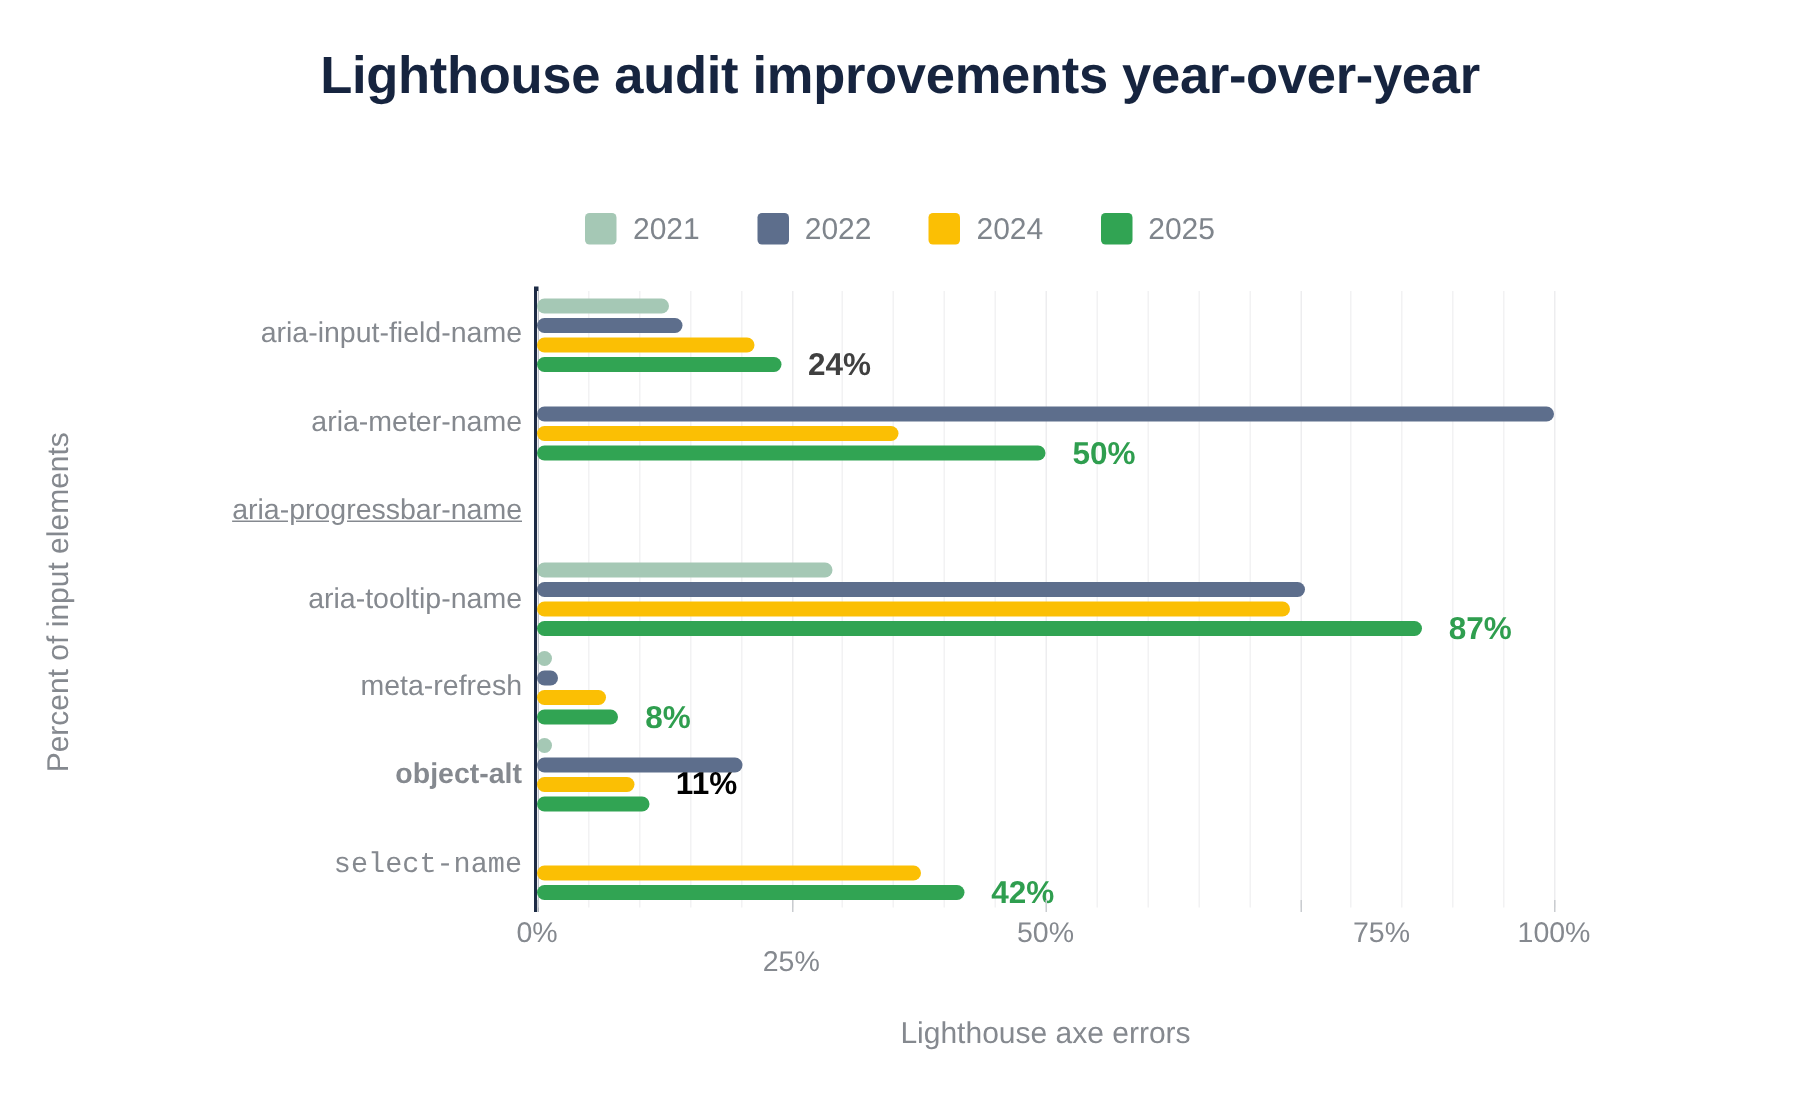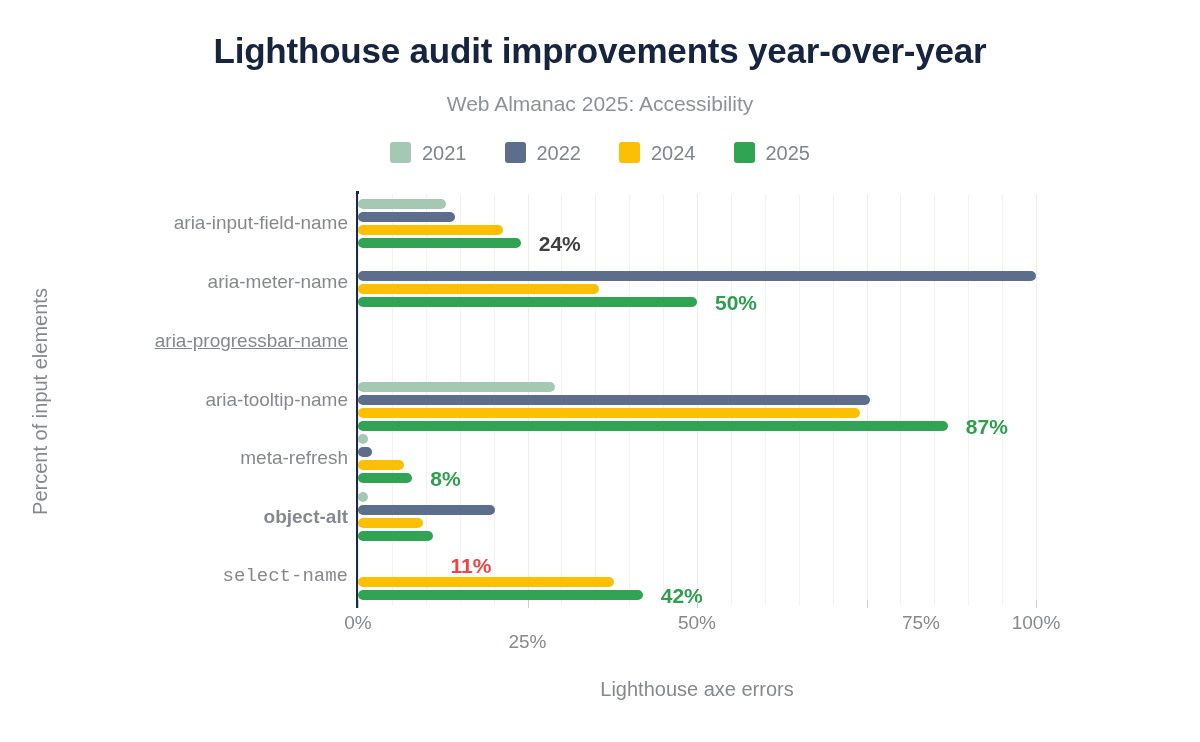--- a/index.html
+++ b/index.html
@@ -198,21 +198,20 @@
     transform-origin: center center;
   }
 </style>
 </head>
 <body>
 
 <div id="figure">
 
   <div id="chart-title">Lighthouse audit improvements year-over-year</div>
 
-  <div id="chart-subtitle">Web Almanac 2025: Accessibility</div>
 
   <div id="legend">
       <div class="legend-item">
         <span class="legend-swatch" style="background: rgb(165, 200, 181);"></span>
         <span class="legend-label">2021</span>
       </div>
       <div class="legend-item">
         <span class="legend-swatch" style="background: rgb(93, 110, 140);"></span>
         <span class="legend-label">2022</span>
       </div>
@@ -280,21 +279,21 @@
             <div class="bar" style="width: 678px; background: rgb(93, 110, 140);"></div>
           </div>
           <div class="bar-row" style="top: 26px;">
             <div class="bar" style="width: 240.69px; background: rgb(251, 191, 4);"></div>
           </div>
           <div class="bar-row" style="top: 39px;">
             <div class="bar" style="width: 339px; background: rgb(49, 164, 83);"></div>
           </div>
           <div class="bar-value-label" style="color: rgb(47, 158, 79); left: 357px; top: 34px;">50%</div>
         </div>
-        <div class="bar-group" style="top: 188px; height: 49px;">
+        <div class="bar-group" style="top: 181px; height: 49px;">
           <div class="bar-row" style="top: 0px;">
             <div class="bar" style="width: 196.62px; background: rgb(165, 200, 181);"></div>
           </div>
           <div class="bar-row" style="top: 13px;">
             <div class="bar" style="width: 511.89px; background: rgb(93, 110, 140);"></div>
           </div>
           <div class="bar-row" style="top: 26px;">
             <div class="bar" style="width: 501.72px; background: rgb(251, 191, 4);"></div>
           </div>
           <div class="bar-row" style="top: 39px;">
@@ -323,21 +322,21 @@
           </div>
           <div class="bar-row" style="top: 13px;">
             <div class="bar" style="width: 136.956px; background: rgb(93, 110, 140);"></div>
           </div>
           <div class="bar-row" style="top: 26px;">
             <div class="bar" style="width: 65.088px; background: rgb(251, 191, 4);"></div>
           </div>
           <div class="bar-row" style="top: 39px;">
             <div class="bar" style="width: 74.58px; background: rgb(49, 164, 83);"></div>
           </div>
-          <div class="bar-value-label" style="color: #ef4444; left: 92.58px; top: 20px; margin-top: 43px;">11%</div>
+          <div class="bar-value-label" style="color: #000000; left: 92.58px; top: 20px;">11%</div>
         </div>
         <div class="bar-group" style="top: 357.143px; height: 49px;">
           <div class="bar-row" style="top: 26px;">
             <div class="bar" style="width: 256.284px; background: rgb(251, 191, 4);"></div>
           </div>
           <div class="bar-row" style="top: 39px;">
             <div class="bar" style="width: 284.76px; background: rgb(49, 164, 83);"></div>
           </div>
           <div class="bar-value-label" style="color: rgb(47, 158, 79); left: 302.76px; top: 34px;">42%</div>
         </div>

